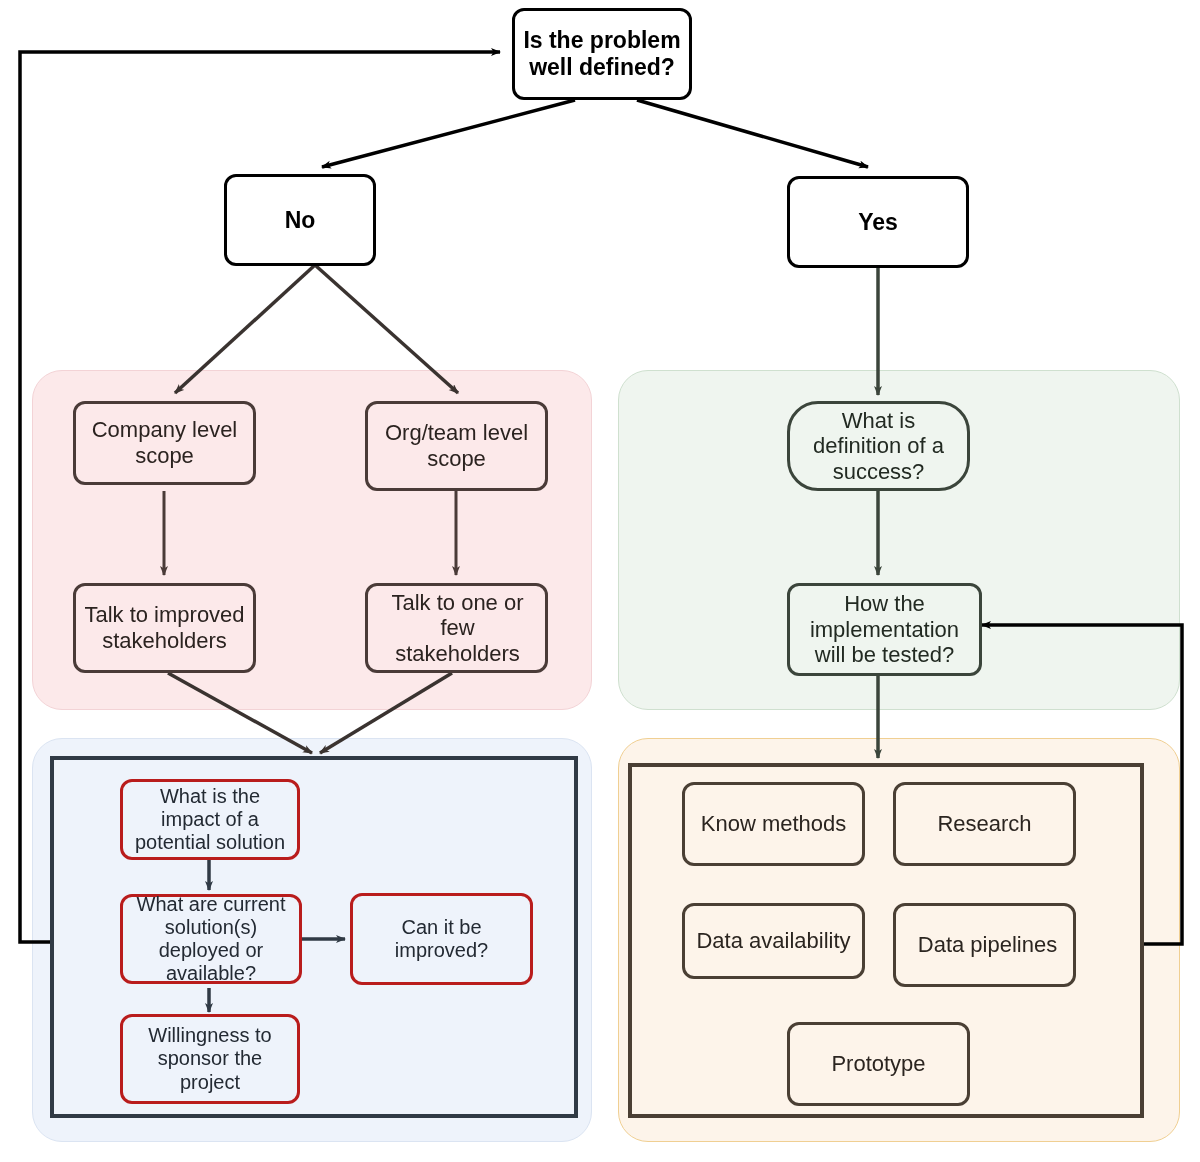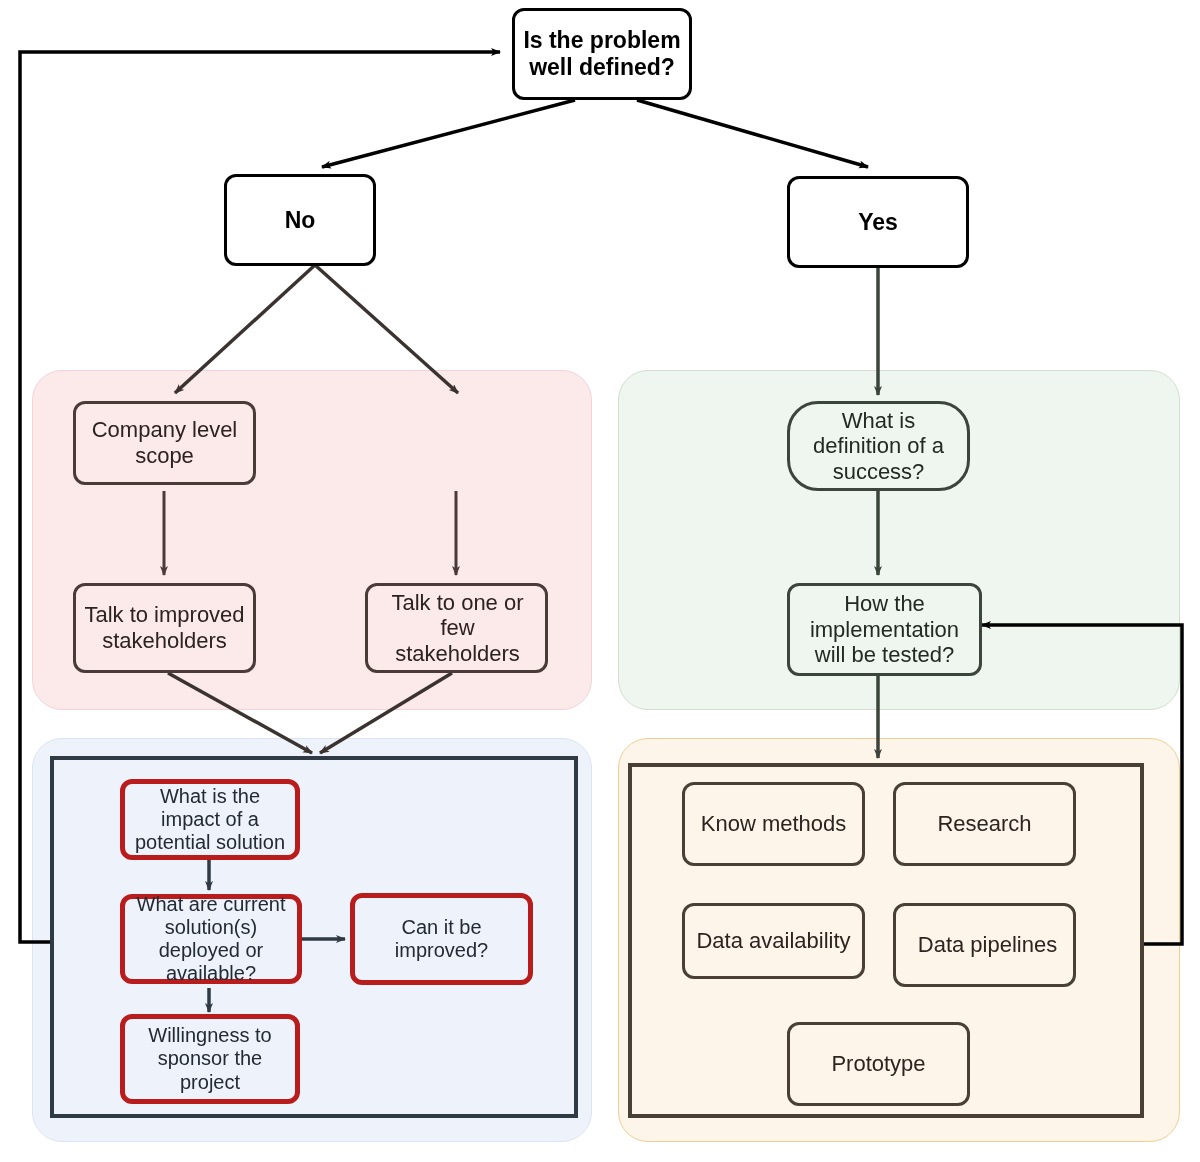--- a/index.html
+++ b/index.html
@@ -74,21 +74,21 @@
     font-size: 22px;
   }
   .node.greenn {
     background: #EFF5EF;
     border: 3px solid #3B453B;
     color: #222a22;
     font-size: 22px;
   }
   .node.bluen {
     background: #EEF3FB;
-    border: 5px solid #b91c1c;
+    border: 3px solid #b91c1c;
     color: #232a33;
     font-size: 20px;
   }
   .node.orangen {
     background: #FDF4EA;
     border: 3px solid #4A3F34;
     color: #2b2520;
     font-size: 22px;
   }
 </style>
@@ -154,20 +154,21 @@
 
     <path d="M1144,944 L1182,944 L1182,625 L982,625" stroke="#000000" stroke-width="3.5" fill="none" marker-end="url(#arrowBlack)"></path>
   </svg>
 
   <div class="node root" style="left:512px; top:8px; width:180px; height:92px;">Is the problem well defined?</div>
 
   <div class="node branch" style="left:224px; top:174px; width:152px; height:92px;">No</div>
   <div class="node branch" style="left:787px; top:176px; width:182px; height:92px;">Yes</div>
 
   <div class="node pinkn" style="left:73px; top:401px; width:183px; height:84px;">Company level scope</div>
+  <div class="node pinkn" style="left:365px; top:401px; width:183px; height:90px;">Org/team level scope</div>
   <div class="node pinkn" style="left:73px; top:583px; width:183px; height:90px;">Talk to improved stakeholders</div>
   <div class="node pinkn" style="left:365px; top:583px; width:183px; height:90px;padding-left:8px;">Talk to one or few stakeholders</div>
 
   <div class="node greenn" style="left:787px; top:401px; width:183px; height:90px;border-radius:31px;">What is definition of a success?</div>
   <div class="node greenn" style="left:787px; top:583px; width:195px; height:93px;">How the implementation will be tested?</div>
 
   <div class="node bluen" style="left:120px; top:779px; width:180px; height:81px;">What is the impact of a potential solution</div>
   <div class="node bluen" style="left:120px; top:894px; width:182px; height:90px;">What are current solution(s) deployed or available?</div>
   <div class="node bluen" style="left:350px; top:893px; width:183px; height:92px;">Can it be improved?</div>
   <div class="node bluen" style="left:120px; top:1014px; width:180px; height:90px;">Willingness to sponsor the project</div>

